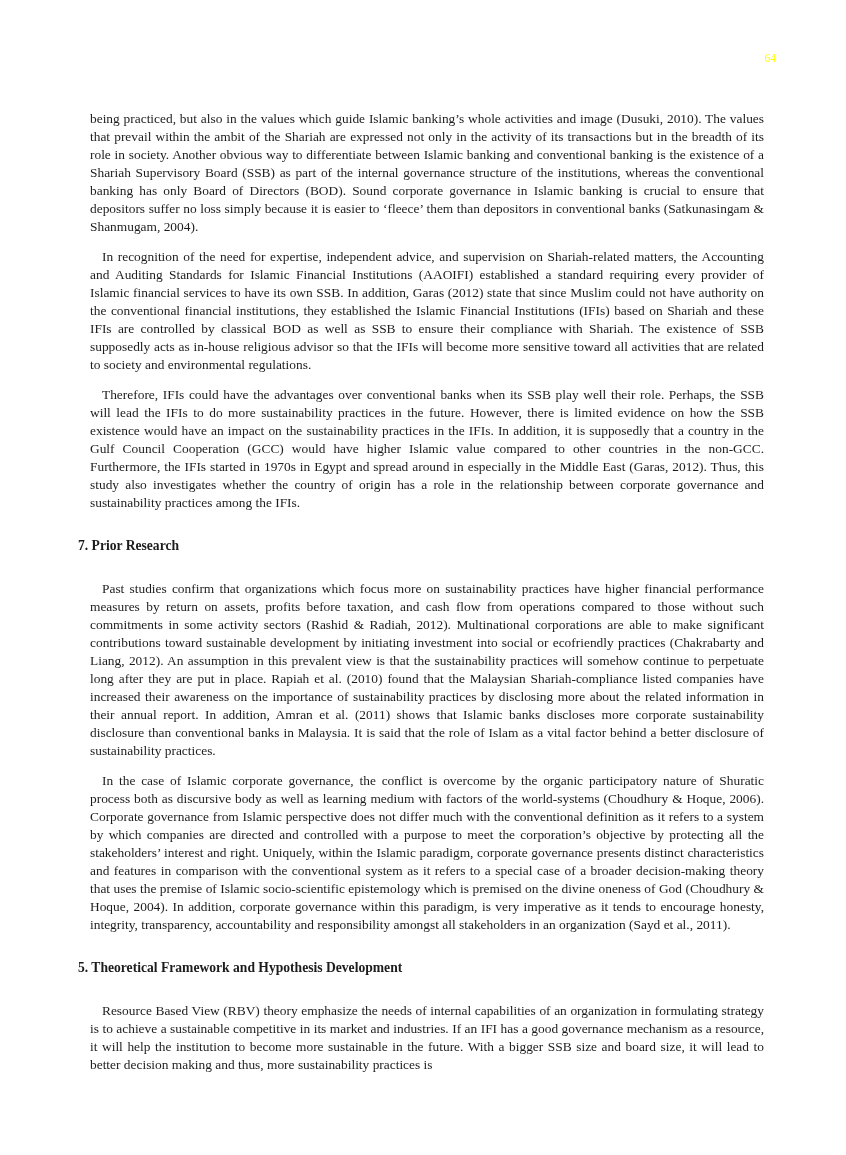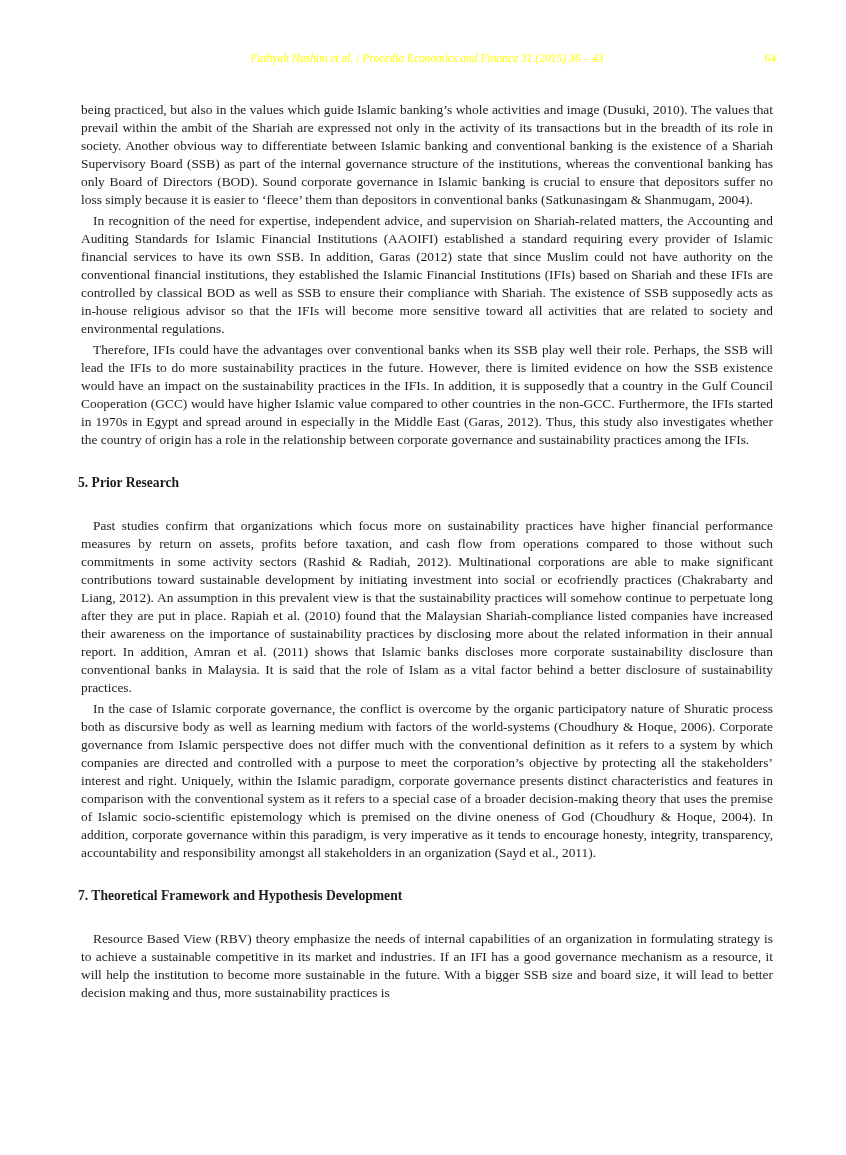--- a/index.html
+++ b/index.html
@@ -40,47 +40,46 @@
   .body-col {
     position: absolute;
     top: 98px;
     left: 78px;
     width: 698px;
     font-size: 13.4px;
     line-height: 18px;
     text-align: justify;
   }
   .para {
-    margin: 3px;
+    margin: 12px;
   }
   .para.indent {
     text-indent: 12px;
   }
   .sec-heading {
     margin: 25px 0 25px 0;
     font-weight: bold;
     font-size: 13.6px;
     line-height: 18px;
     text-align: left;
   }
 </style>
 </head>
 <body>
 
 <div class="page">
 
   <div class="running-head" style="color: rgb(255, 255, 0);">
-    <span class="running-title">Fathyah Hashim et al. / Procedia Economics and Finance 31 (2015) 36 – 43</span>
     <span class="folio">64</span>
   </div>
 
   <div class="body-col">
     <p class="para">being practiced, but also in the values which guide Islamic banking’s whole activities and image (Dusuki, 2010). The values that prevail within the ambit of the Shariah are expressed not only in the activity of its transactions but in the breadth of its role in society. Another obvious way to differentiate between Islamic banking and conventional banking is the existence of a Shariah Supervisory Board (SSB) as part of the internal governance structure of the institutions, whereas the conventional banking has only Board of Directors (BOD). Sound corporate governance in Islamic banking is crucial to ensure that depositors suffer no loss simply because it is easier to ‘fleece’ them than depositors in conventional banks (Satkunasingam &amp; Shanmugam, 2004).</p>
     <p class="para indent">In recognition of the need for expertise, independent advice, and supervision on Shariah-related matters, the Accounting and Auditing Standards for Islamic Financial Institutions (AAOIFI) established a standard requiring every provider of Islamic financial services to have its own SSB. In addition, Garas (2012) state that since Muslim could not have authority on the conventional financial institutions, they established the Islamic Financial Institutions (IFIs) based on Shariah and these IFIs are controlled by classical BOD as well as SSB to ensure their compliance with Shariah. The existence of SSB supposedly acts as in-house religious advisor so that the IFIs will become more sensitive toward all activities that are related to society and environmental regulations.</p>
     <p class="para indent">Therefore, IFIs could have the advantages over conventional banks when its SSB play well their role. Perhaps, the SSB will lead the IFIs to do more sustainability practices in the future. However, there is limited evidence on how the SSB existence would have an impact on the sustainability practices in the IFIs. In addition, it is supposedly that a country in the Gulf Council Cooperation (GCC) would have higher Islamic value compared to other countries in the non-GCC. Furthermore, the IFIs started in 1970s in Egypt and spread around in especially in the Middle East (Garas, 2012). Thus, this study also investigates whether the country of origin has a role in the relationship between corporate governance and sustainability practices among the IFIs.</p>
-    <h2 class="sec-heading">5. Prior Research</h2>
+    <h2 class="sec-heading">7. Prior Research</h2>
     <p class="para indent">Past studies confirm that organizations which focus more on sustainability practices have higher financial performance measures by return on assets, profits before taxation, and cash flow from operations compared to those without such commitments in some activity sectors (Rashid &amp; Radiah, 2012). Multinational corporations are able to make significant contributions toward sustainable development by initiating investment into social or ecofriendly practices (Chakrabarty and Liang, 2012). An assumption in this prevalent view is that the sustainability practices will somehow continue to perpetuate long after they are put in place. Rapiah et al. (2010) found that the Malaysian Shariah-compliance listed companies have increased their awareness on the importance of sustainability practices by disclosing more about the related information in their annual report. In addition, Amran et al. (2011) shows that Islamic banks discloses more corporate sustainability disclosure than conventional banks in Malaysia. It is said that the role of Islam as a vital factor behind a better disclosure of sustainability practices.</p>
     <p class="para indent">In the case of Islamic corporate governance, the conflict is overcome by the organic participatory nature of Shuratic process both as discursive body as well as learning medium with factors of the world-systems (Choudhury &amp; Hoque, 2006). Corporate governance from Islamic perspective does not differ much with the conventional definition as it refers to a system by which companies are directed and controlled with a purpose to meet the corporation’s objective by protecting all the stakeholders’ interest and right. Uniquely, within the Islamic paradigm, corporate governance presents distinct characteristics and features in comparison with the conventional system as it refers to a special case of a broader decision-making theory that uses the premise of Islamic socio-scientific epistemology which is premised on the divine oneness of God (Choudhury &amp; Hoque, 2004). In addition, corporate governance within this paradigm, is very imperative as it tends to encourage honesty, integrity, transparency, accountability and responsibility amongst all stakeholders in an organization (Sayd et al., 2011).</p>
-    <h2 class="sec-heading">7. Theoretical Framework and Hypothesis Development</h2>
+    <h2 class="sec-heading">5. Theoretical Framework and Hypothesis Development</h2>
     <p class="para indent">Resource Based View (RBV) theory emphasize the needs of internal capabilities of an organization in formulating strategy is to achieve a sustainable competitive in its market and industries. If an IFI has a good governance mechanism as a resource, it will help the institution to become more sustainable in the future. With a bigger SSB size and board size, it will lead to better decision making and thus, more sustainability practices is</p>
   </div>
 
 </div>
 
 </body></html>

